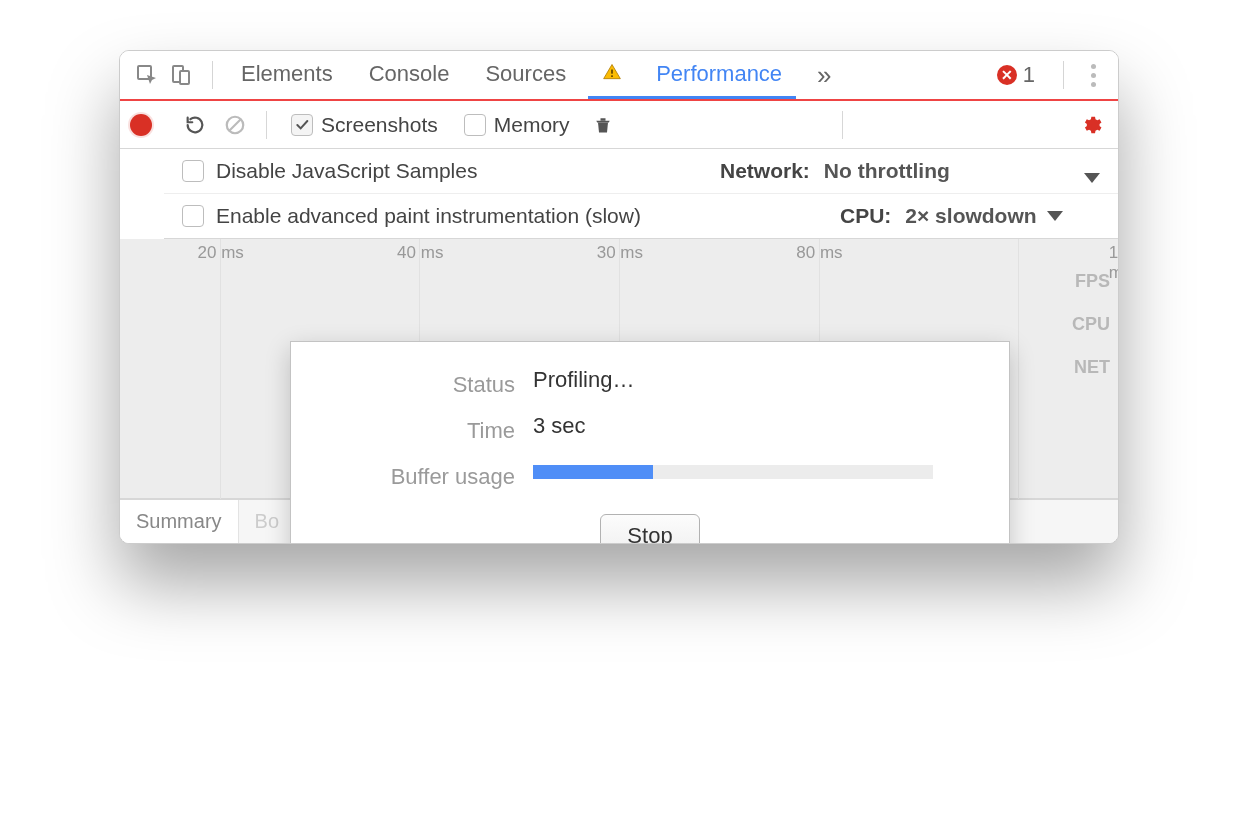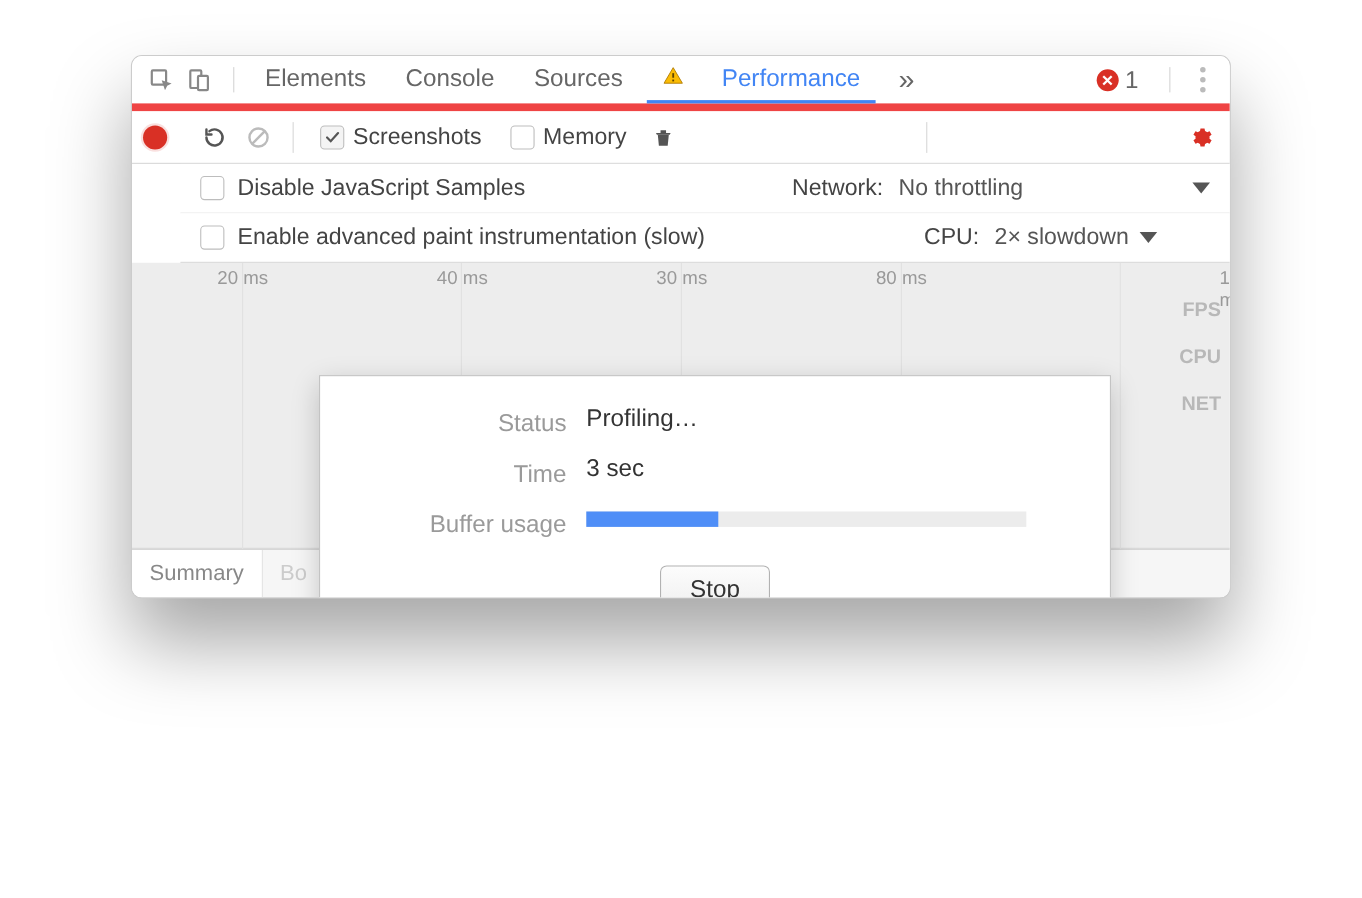--- a/index.html
+++ b/index.html
@@ -48,21 +48,21 @@
   .titletext {
     flex: 1;
     color: #4a4a4a;
     font-size: 21px;
     white-space: nowrap;
     overflow: hidden;
   }
   
   .tabsrow {
     height: 50px;
-    border-bottom: 7px solid #ef4444;
+    border-bottom: 2px solid #ef4444;
     display: flex;
     align-items: stretch;
     padding: 0 10px;
     background:#fff;
   }
   .tabsrow .leftctl, .tabsrow .rightctl {
     display: flex; align-items: center;
   }
   .vsep {
     width: 1px; background:#d5d5d5; align-self:stretch; margin: 10px 14px;
@@ -140,21 +140,21 @@
     display:flex; align-items:center;
     padding: 10px 18px;
     font-size:21px;
     color:#444;
     gap:12px;
     background:#fff;
     border-bottom: 1px solid #eee;
     margin-left: 44px;
   }
   .settingsrow .leftgrp { display:flex; align-items:center; gap:12px; flex:1; }
-  .settingsrow .rightgrp { display:flex; align-items:center; gap:14px; min-width:380px; }
+  .settingsrow .rightgrp { display:flex; align-items:flex-end; gap:14px; min-width:380px;font-weight:bold; }
   .settingsrow label.lbl { color:#444; }
   .dropdownlbl { color:#444; }
   .dropdownval { color:#555; display:flex;align-items:center; gap:10px;}
   .tri-down {
     width:0;height:0;border-left:8px solid transparent;border-right:8px solid transparent;border-top:10px solid #555;
   }
   
   .timeline-area {
     position:relative;
     background:#ededed;

